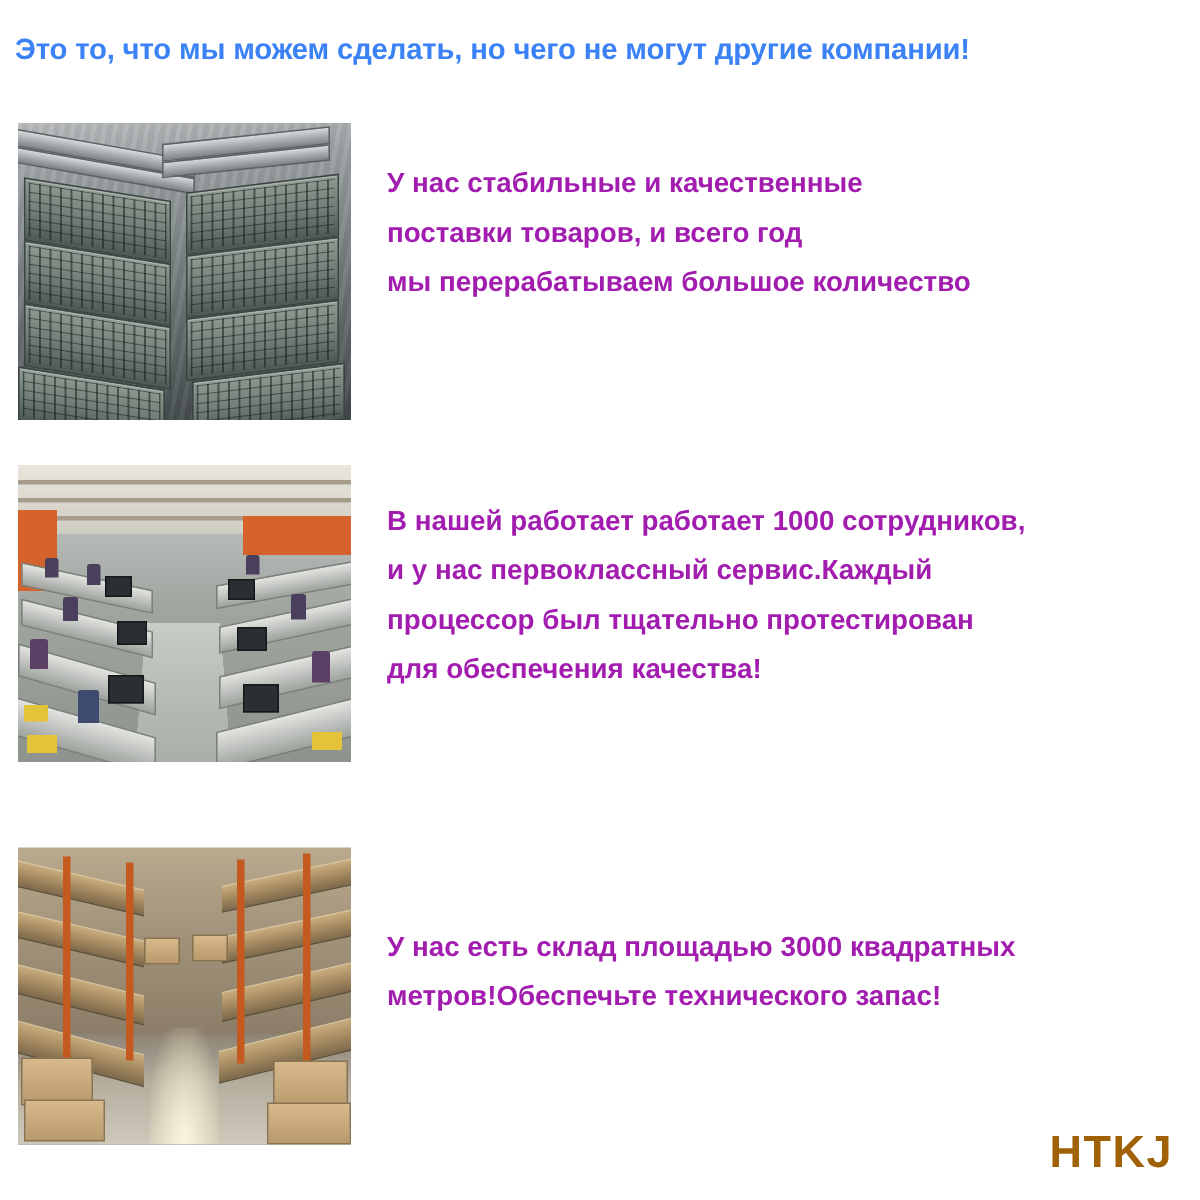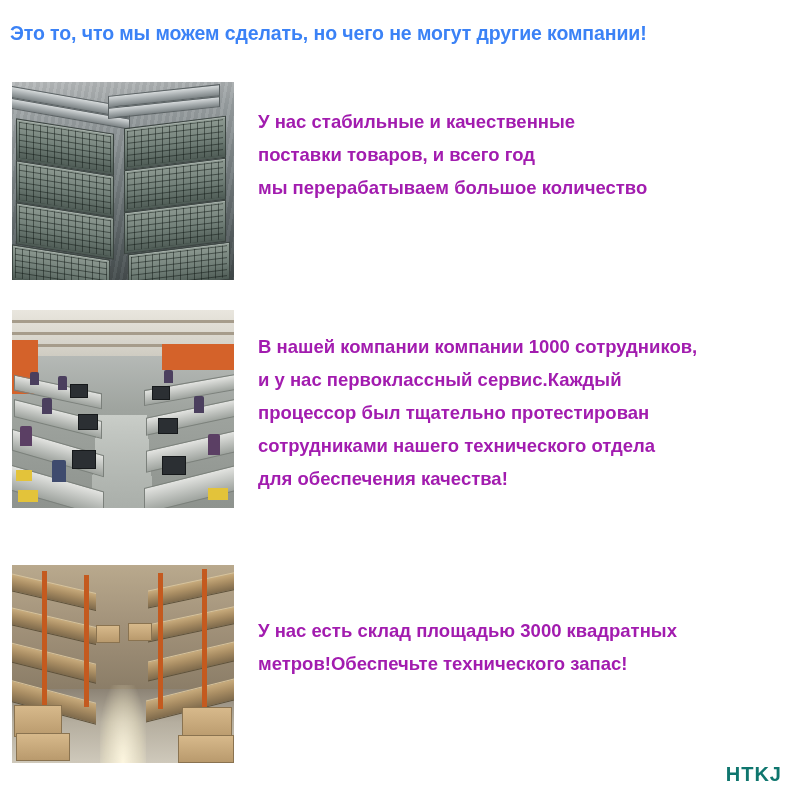--- a/index.html
+++ b/index.html
@@ -167,23 +167,23 @@
   #text1 { left: 258px; top: 105px; width: 530px; }
   #text2 { left: 258px; top: 330px; width: 540px; }
   #text3 { left: 258px; top: 614px; width: 540px; }
 
   .block-text .line { white-space: nowrap; }
 
   .brand {
     position: absolute;
     right: 18px;
     bottom: 14px;
-    font-size: 20px;
+    font-size: 30px;
     font-weight: bold;
-    color: #0f766e;
+    color: #a16207;
     letter-spacing: 1px;
     font-family: "Liberation Sans", sans-serif;
   }
 </style>
 </head>
 <body>
 
 <div class="page">
 
   <div class="headline">Это то, что мы можем сделать, но чего не могут другие компании!</div>
@@ -265,24 +265,23 @@
     <div class="monitor" style="left:140px; top:76px; width:16px; height:12px;"></div>
     <div class="monitor" style="left:146px; top:108px; width:18px; height:14px;"></div>
     <div class="monitor" style="left:150px; top:146px; width:22px; height:17px;"></div>
 
     <div class="yellowbox" style="left:4px; top:160px; width:16px; height:11px;"></div>
     <div class="yellowbox" style="left:6px; top:180px; width:20px; height:12px;"></div>
     <div class="yellowbox" style="left:196px; top:178px; width:20px; height:12px;"></div>
   </div>
 
   <div class="block-text" id="text2">
-    <div class="line">В нашей компании компании 1000 сотрудников,</div>
+    <div class="line">В нашей работает работает 1000 сотрудников,</div>
     <div class="line">и у нас первоклассный сервис.Каждый</div>
     <div class="line">процессор был тщательно протестирован</div>
-    <div class="line">сотрудниками нашего технического отдела</div>
     <div class="line">для обеспечения качества!</div>
   </div>
 
   <div class="photo" id="photo3">
     <div class="w-floor"></div>
 
     <div class="rack" style="left:-2px; top:18px; width:86px; height:16px; transform:skewY(13deg);"></div>
     <div class="rack" style="left:-2px; top:52px; width:86px; height:16px; transform:skewY(13deg);"></div>
     <div class="rack" style="left:-2px; top:88px; width:86px; height:18px; transform:skewY(14deg);"></div>
     <div class="rack" style="left:-4px; top:126px; width:88px; height:20px; transform:skewY(15deg);"></div>

